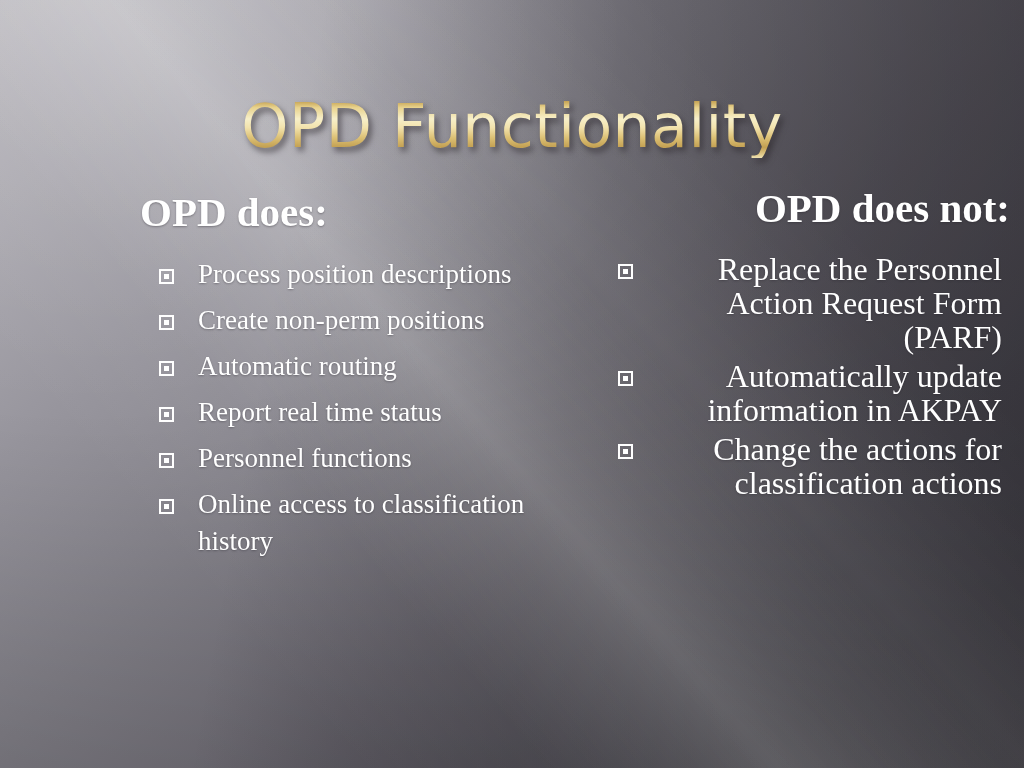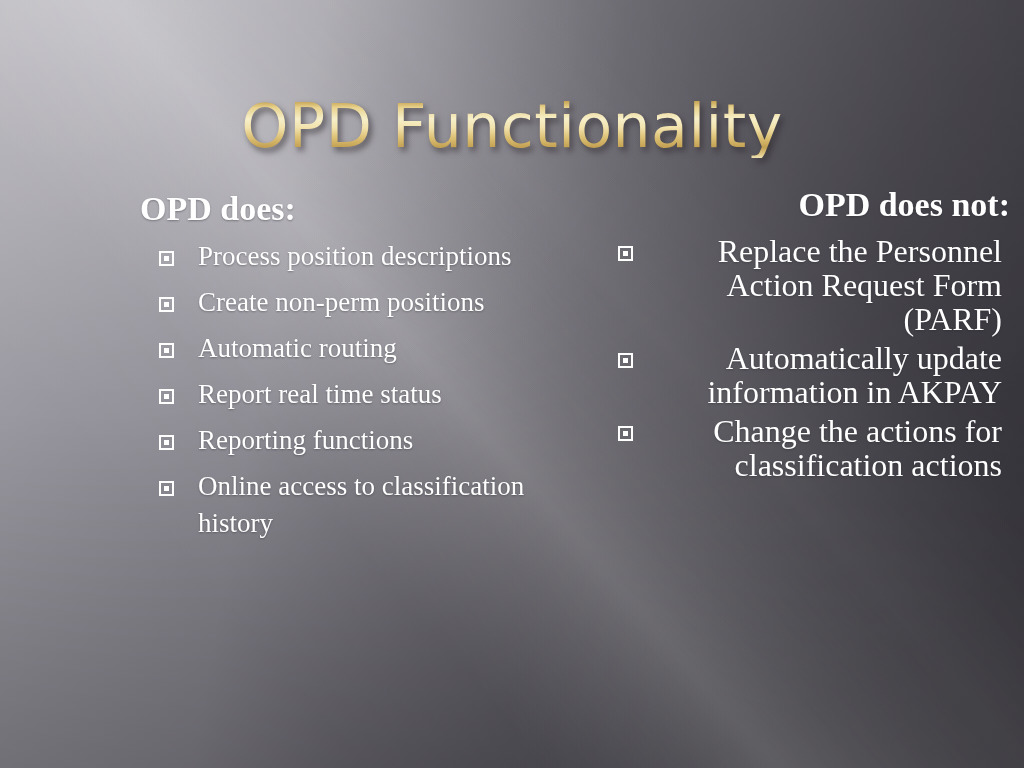--- a/index.html
+++ b/index.html
@@ -152,24 +152,24 @@
   
   .column {
     position: absolute;
     color: #ffffff;
   }
   #col-left  { left: 140px; top: 190px; width: 420px; }
   #col-right { left: 600px; top: 186px; width: 410px; text-align: right; }
 
   .col-heading {
     font-family: "Liberation Serif", "DejaVu Serif", serif;
-    font-size: 34px;
+    font-size: 41px;
     line-height: 1.12;
     color: #ffffff;
-    margin: 0 0 10px 0;
+    margin: 0 0 20px 0;
     text-shadow: 0 1px 2px rgba(40,38,44,0.40);
   }
 
   ul.bullets {
     list-style: none;
     margin: 8px;
     padding: 0;
   }
 
   li.bullet-item {
@@ -253,21 +253,21 @@
         <li class="bullet-item">
           <span class="bullet-mark"></span>
           <span class="bullet-text">Automatic routing</span>
         </li>
         <li class="bullet-item">
           <span class="bullet-mark"></span>
           <span class="bullet-text">Report real time status</span>
         </li>
         <li class="bullet-item">
           <span class="bullet-mark"></span>
-          <span class="bullet-text">Reporting functions</span>
+          <span class="bullet-text">Personnel functions</span>
         </li>
         <li class="bullet-item">
           <span class="bullet-mark"></span>
           <span class="bullet-text">Online access to classification history</span>
         </li>
       </ul>
     </div>
 
     <div id="col-right" class="column">
       <h2 class="col-heading">OPD does not:</h2>

